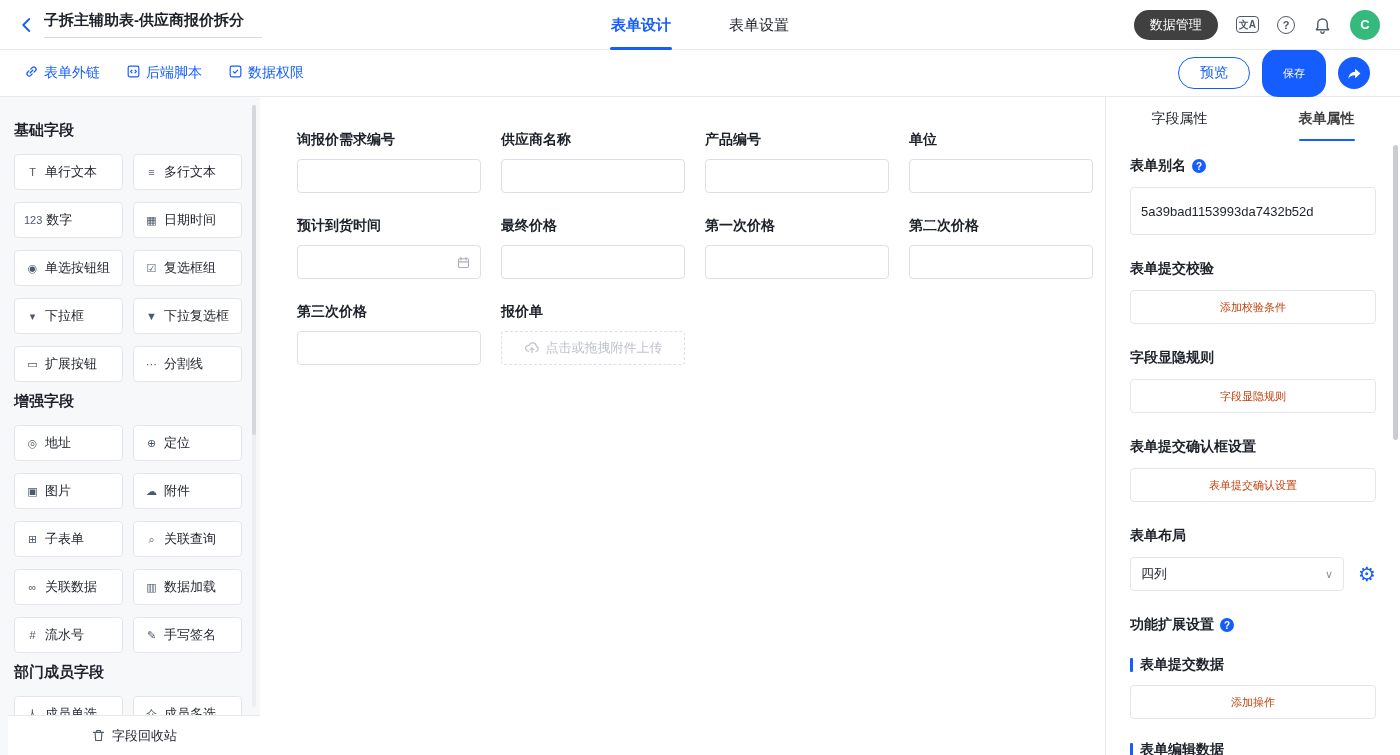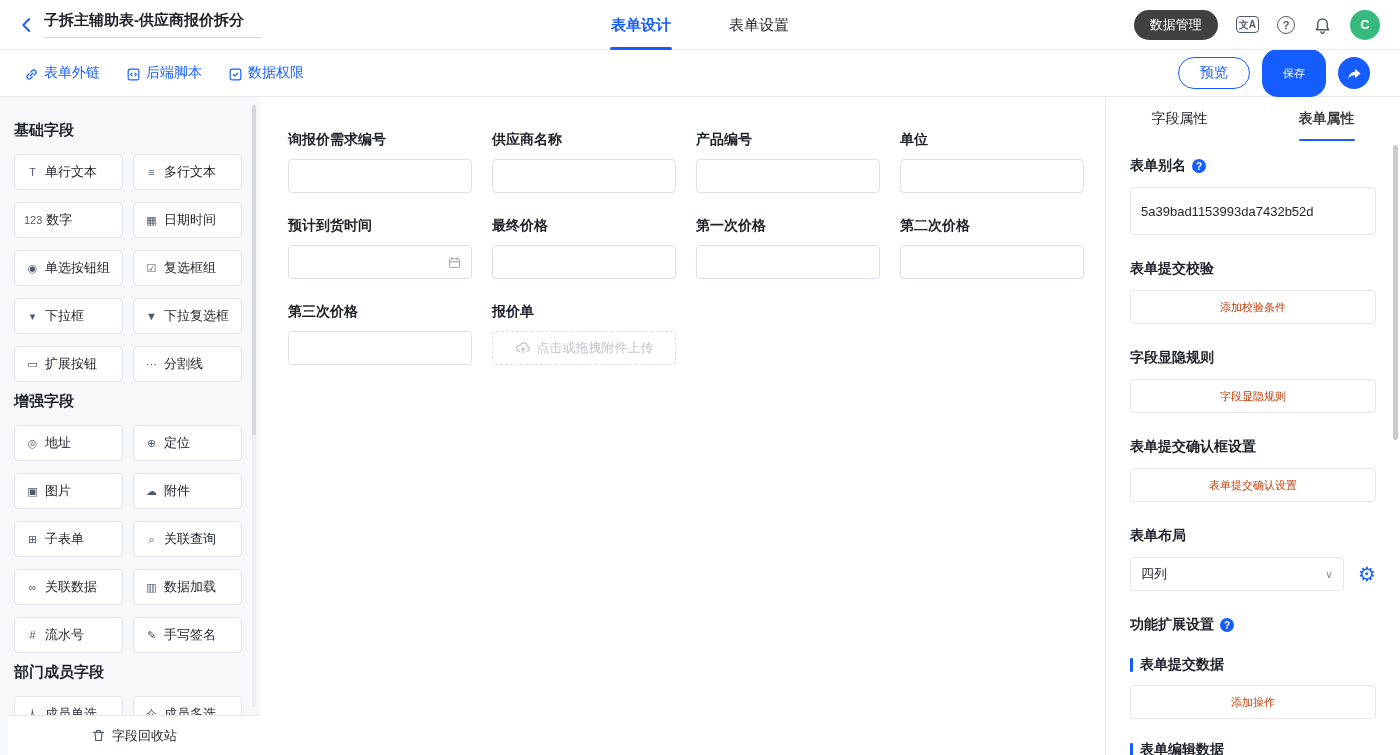--- a/index.html
+++ b/index.html
@@ -26,31 +26,31 @@
     line-height:15px; padding:0 2px; height:17px; display:inline-block; font-weight:600; }
   .icon-help { width:18px; height:18px; border:1.5px solid #4e5969; color:#4e5969; border-radius:50%;
     font-size:11px; font-weight:700; display:flex; align-items:center; justify-content:center; }
   .avatar { width:30px; height:30px; border-radius:50%; background:#35b97d; color:#fff;
     font-size:13px; font-weight:700; display:flex; align-items:center; justify-content:center; }
 
   
   .toolbar { height:47px; display:flex; align-items:center; justify-content:space-between;
     border-bottom:1px solid #e8e9eb; padding:0 30px 0 24px; background:#fff; }
   .tl-left { display:flex; align-items:center; gap:26px; }
-  .tl-link { display:flex; align-items:flex-end; gap:5px; color:#165dff; font-size:14px; cursor:pointer; }
+  .tl-link { display:flex; align-items:flex-start; gap:5px; color:#165dff; font-size:14px; cursor:pointer; }
   .tl-right { display:flex; align-items:center; gap:12px; }
   .btn-preview { height:32px; padding:0 21px; border-radius:16px; border:1px solid #165dff;
     background:#fff; color:#165dff; font-size:14px; cursor:pointer; font-family:inherit; }
   .btn-save { height:48px; padding:0 21px; border-radius:16px; border:none;
     background:#165dff; color:#fff; font-size:11px; cursor:pointer; font-family:inherit; }
   .btn-share { width:32px; height:32px; border-radius:50%; border:none; background:#165dff;
     display:flex; align-items:center; justify-content:center; cursor:pointer; }
 
   
-  .content { display:flex; height:658px; }
+  .content { display:flex; height:658px;gap:9px; }
 
   
   .sidebar { width:260px; background:#f7f8fa; position:relative; flex:none; }
   .sidebar-scroll { height:618px; overflow:hidden; padding:14px 18px 10px 14px; }
   .sb-title { font-size:15px; font-weight:700; margin:10px 0 14px; }
   .sb-grid { display:grid; grid-template-columns:1fr 1fr; gap:12px 10px; margin-bottom:10px; }
   .field-item { height:36px; background:#fff; border:1px solid #e5e6eb; border-radius:4px;
     display:flex; align-items:center; padding:0 6px 0 9px; font-size:13px; cursor:grab; white-space:nowrap; }
   .fi-icon { min-width:17px; text-align:center; margin-right:4px; color:#4e5969; font-size:11px; }
   .recycle-bar { position:absolute; left:8px; right:0; bottom:0; height:40px; background:#fff;

